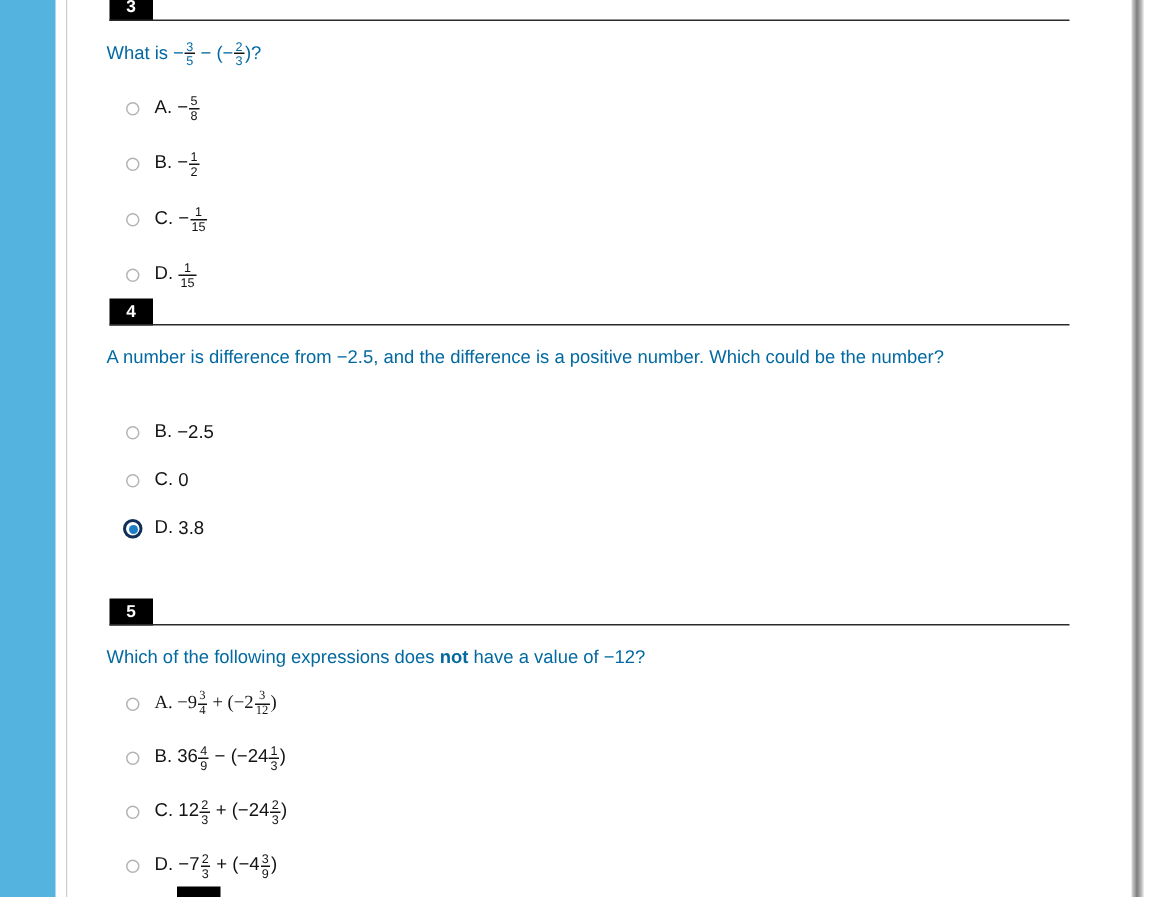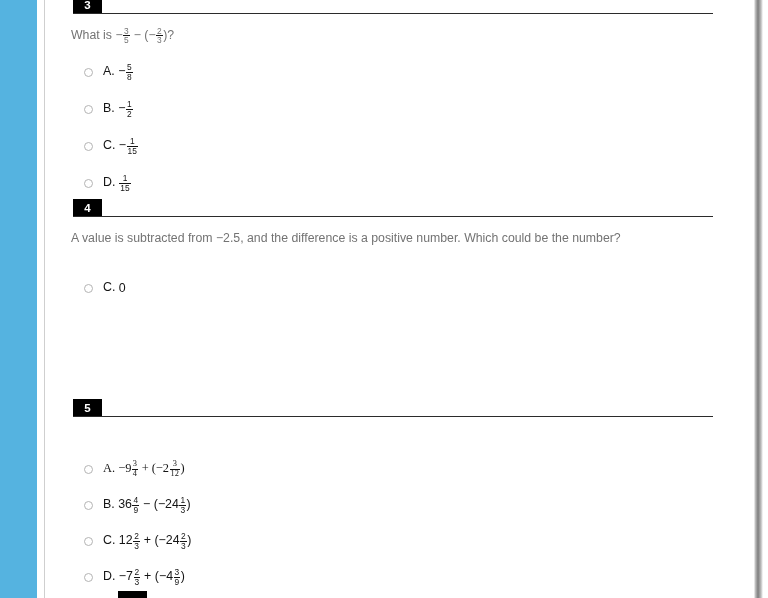--- a/index.html
+++ b/index.html
@@ -89,21 +89,21 @@
     width: 640px;
     height: 1px;
     background: #2b2b2b;
   }
   .qtext {
     position: absolute;
     left: 26px;
     width: 650px;
     font-size: 12.3px;
     line-height: 17px;
-    color: #737373;
+    color: #0369a1;
   }
   .qtext b { font-weight: 700; }
 
   .options {
     position: absolute;
     left: 26px;
     width: 650px;
   }
   .option {
     position: relative;
@@ -218,33 +218,42 @@
               <span class="radio"></span>
               <span class="olabel"><span>D.</span> <span class="mathline"><span class="frac"><span class="num">1</span><span class="den">15</span></span></span></span>
             </div>
           </div>
         </div>
         <div class="question" style="top: 199px;">
           <div class="qhead">
             <div class="qnum">4</div>
             <div class="qrule"></div>
           </div>
-          <div class="qtext" style="top: 31px;">A value is subtracted from −2.5, and the difference is a positive number. Which could be the number?</div>
+          <div class="qtext" style="top: 31px;">A number is difference from −2.5, and the difference is a positive number. Which could be the number?</div>
           <div class="options" style="top: 77px;">
+            <div class="option" style="height: 32px;">
+              <span class="radio"></span>
+              <span class="olabel"><span>B.</span> <span class="mathline">−2.5</span></span>
+            </div>
             <div class="option" style="height: 32px; text-align: center;">
               <span class="radio"></span>
               <span class="olabel"><span>C.</span> <span class="mathline">0</span></span>
+            </div>
+            <div class="option" style="height: 32px;">
+              <span class="radio selected"></span>
+              <span class="olabel"><span>D.</span> <span class="mathline">3.8</span></span>
             </div>
           </div>
         </div>
         <div class="question" style="top: 399px;">
           <div class="qhead">
             <div class="qnum">5</div>
             <div class="qrule"></div>
           </div>
+          <div class="qtext" style="top: 31px;">Which of the following expressions does <b>not</b> have a value of −12?</div>
           <div class="options" style="top: 58px;">
             <div class="option" style="height: 36px; font-family: Liberation Serif, serif;">
               <span class="radio"></span>
               <span class="olabel"><span>A.</span> <span class="mathline">−9<span class="frac"><span class="num">3</span><span class="den">4</span></span> + (−2<span class="frac"><span class="num">3</span><span class="den">12</span></span>)</span></span>
             </div>
             <div class="option" style="height: 36px;">
               <span class="radio"></span>
               <span class="olabel"><span>B.</span> <span class="mathline">36<span class="frac"><span class="num">4</span><span class="den">9</span></span> − (−24<span class="frac"><span class="num">1</span><span class="den">3</span></span>)</span></span>
             </div>
             <div class="option" style="height: 36px;">

